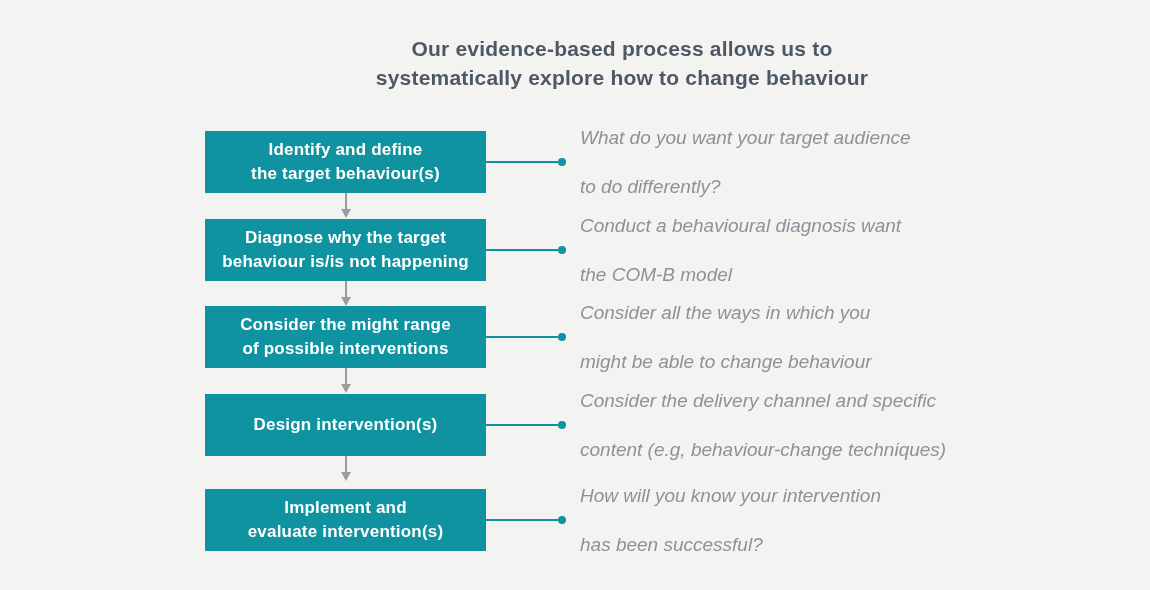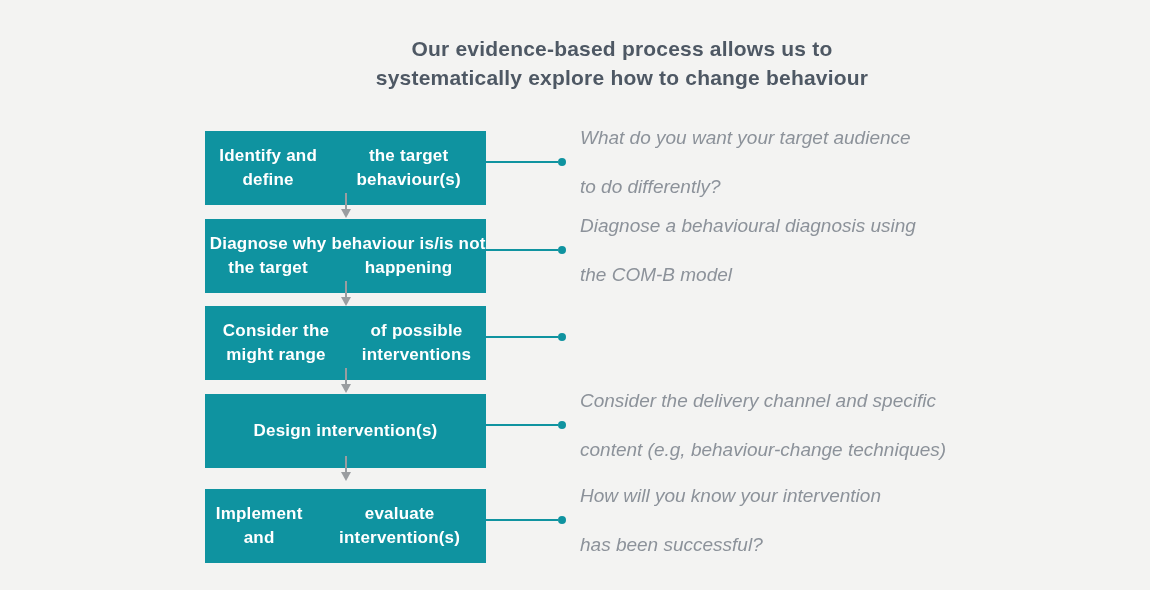--- a/index.html
+++ b/index.html
@@ -33,24 +33,24 @@
     letter-spacing:.2px;
     margin-left:47px;
   }
   .step{
     position:absolute;
     left:0;width:1150px;height:62px;
   }
   .box{
     position:absolute;
     left:205px;top:0;
-    width:281px;height:74px;
+    width:281px;height:62px;
     background:var(--box-teal);
     color:var(--box-text);
-    display:flex;
+    display:flex;flex-direction:column;
     justify-content:center;align-items:center;
     text-align:center;
     font-size:17px;
     font-weight:bold;
     line-height:24px;
     letter-spacing:.2px;
   }
   .connector{
     position:absolute;
     left:486px;top:30px;
@@ -124,36 +124,40 @@
 
   <div class="step" style="top:219px">
     <div class="box">
       <div>Diagnose why the target</div>
       <div>behaviour is/is not happening</div>
     </div>
     <div class="connector">
       <span class="dot"></span>
     </div>
     <div class="desc">
-      <div>Diagnose a behavioural diagnosis using</div>
+      <div>Conduct a behavioural diagnosis want</div>
       <div>the COM-B model</div>
     </div>
   </div>
   <div class="flow-arrow" style="top:281px">
     <span class="stem"></span>
     <span class="head"></span>
   </div>
 
   <div class="step" style="top:306px">
     <div class="box">
       <div>Consider the might range</div>
       <div>of possible interventions</div>
     </div>
     <div class="connector">
       <span class="dot"></span>
+    </div>
+    <div class="desc">
+      <div>Consider all the ways in which you</div>
+      <div>might be able to change behaviour</div>
     </div>
   </div>
   <div class="flow-arrow" style="top:368px">
     <span class="stem"></span>
     <span class="head"></span>
   </div>
 
   <div class="step" style="top:394px">
     <div class="box">
       <div>Design intervention(s)</div>

